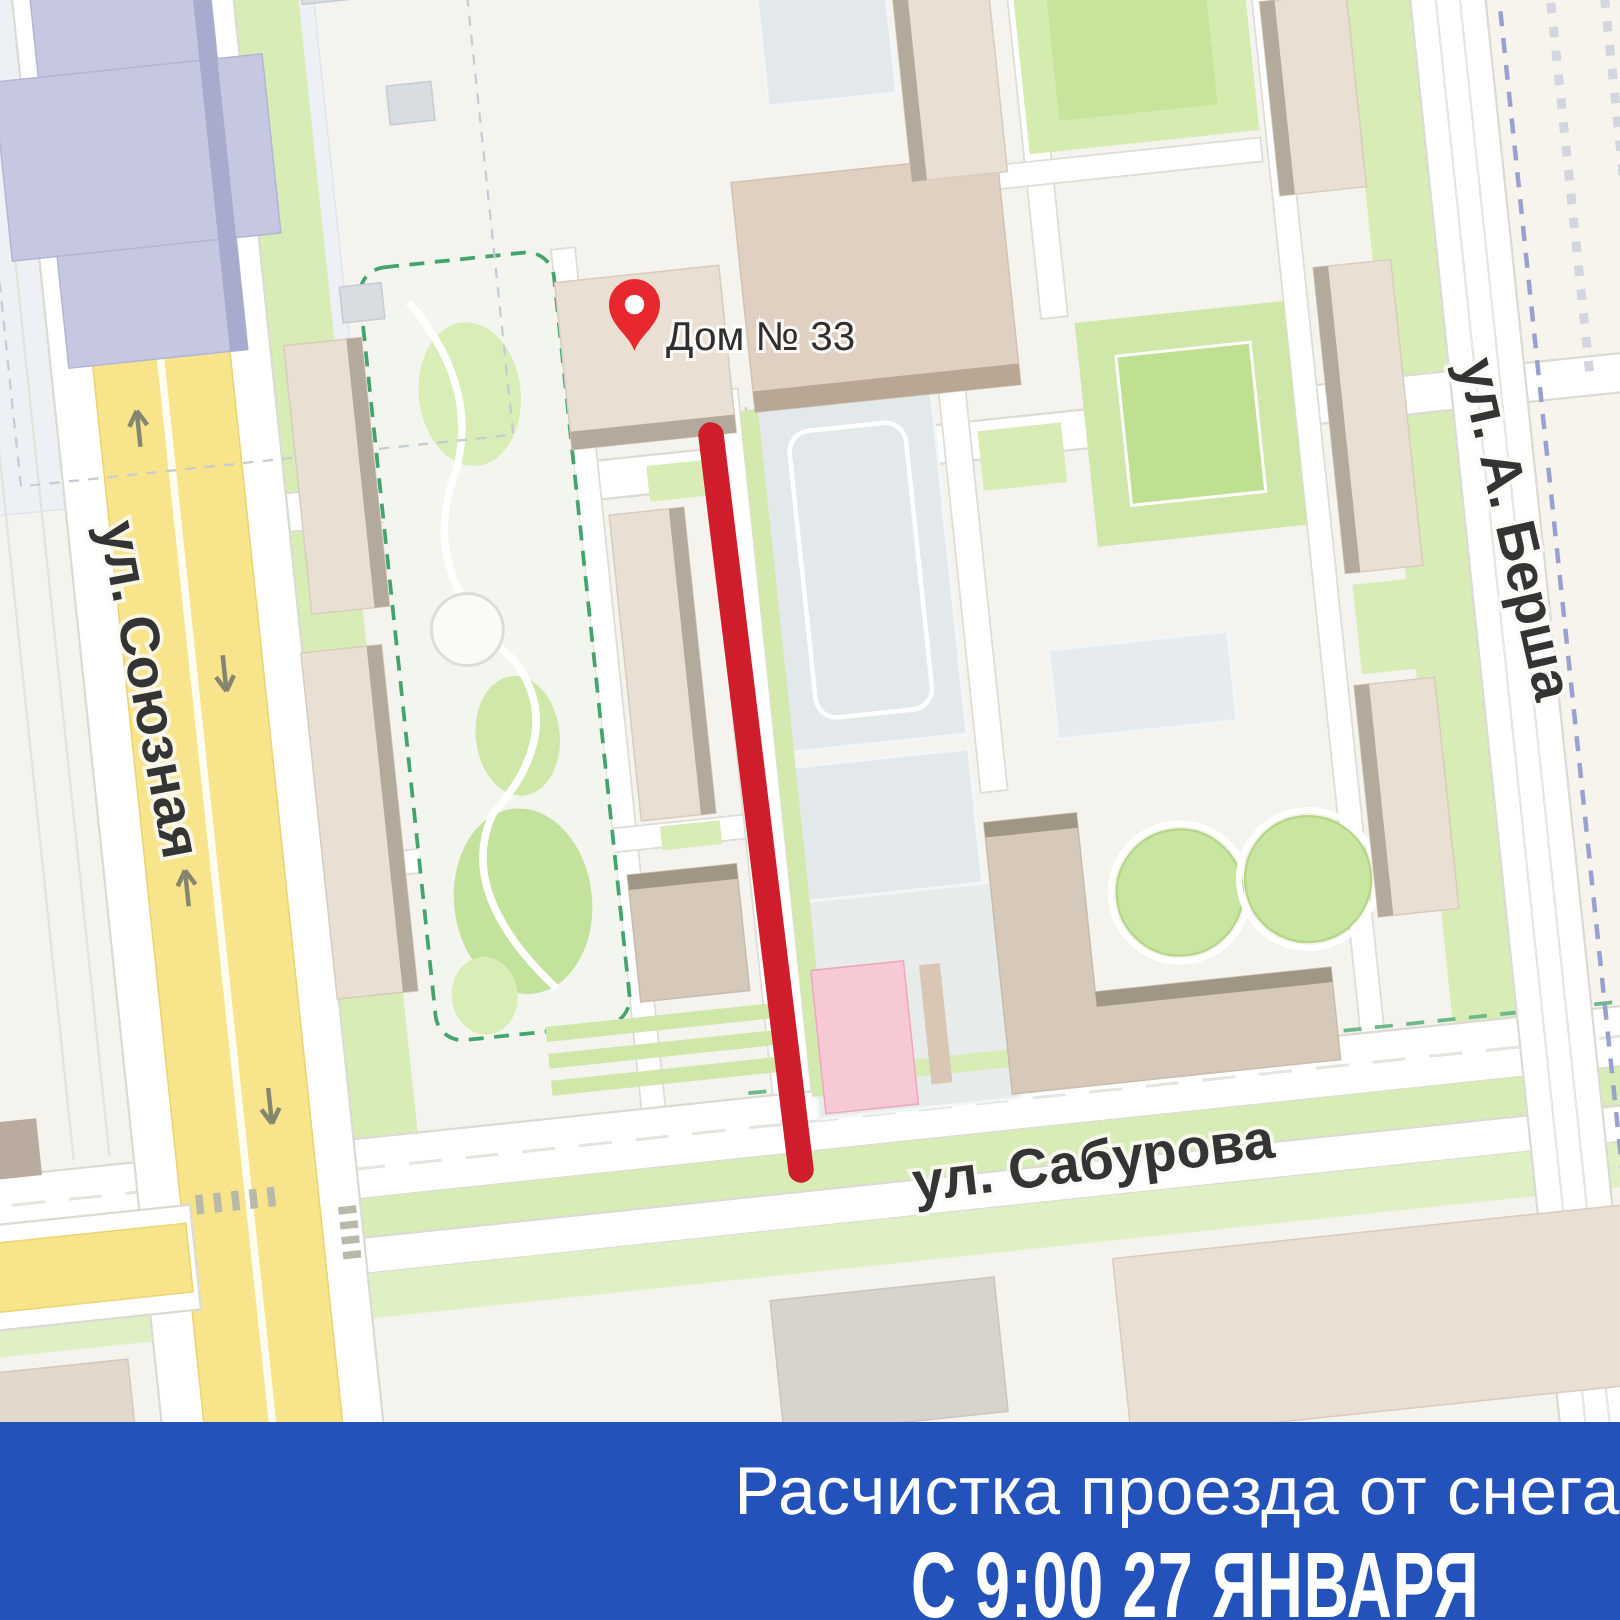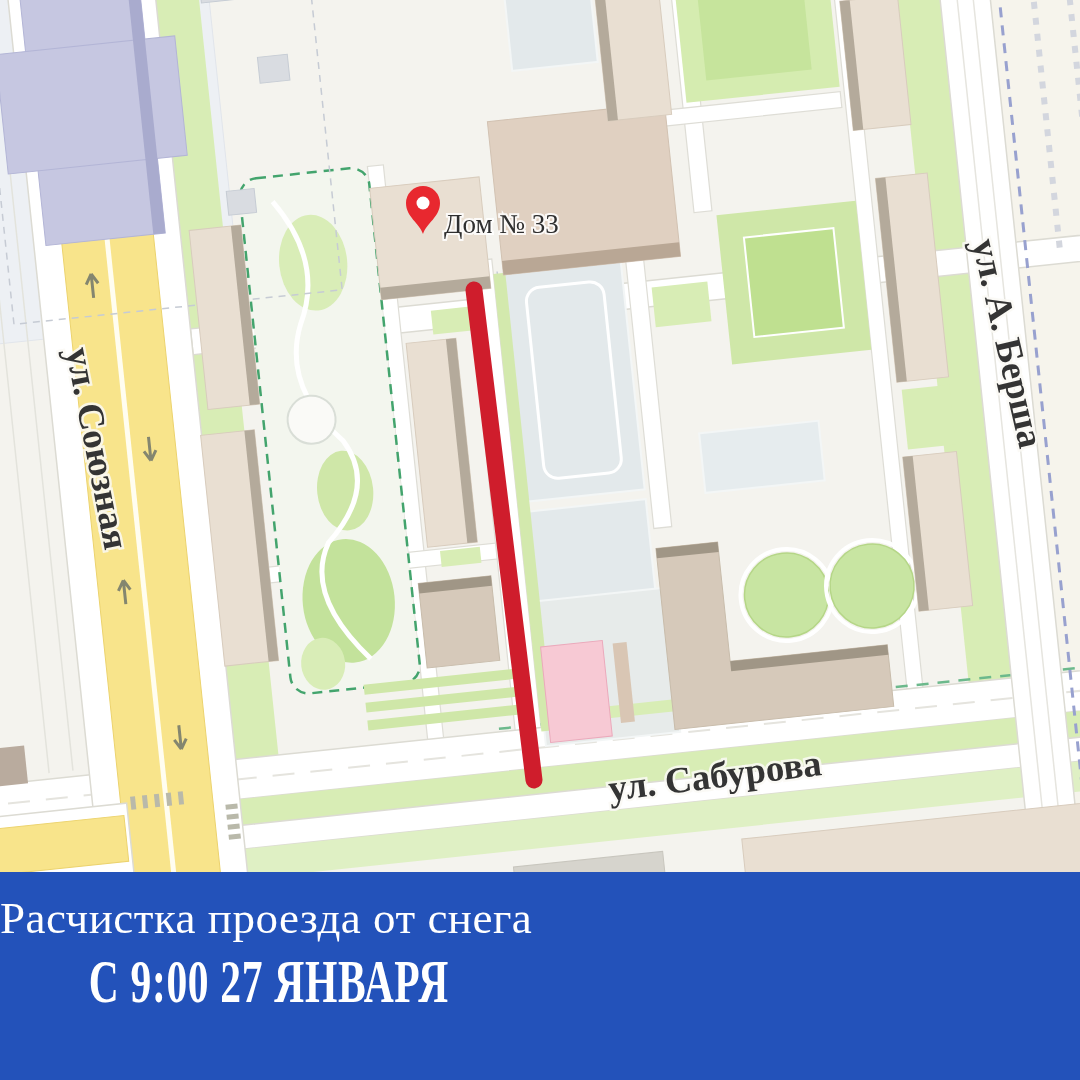--- a/index.html
+++ b/index.html
@@ -1,19 +1,19 @@
 <!DOCTYPE html>
 <html style="--banner-blue: #2352ba; --route-red: #cf1d2c; --pin-red: #e8282f; --road-yellow: #f8e48b; --park-outline-green: #43a46d; --map-background: #f4f3ee;"><head>
 <meta charset="utf-8">
 <style>
   html,body{margin:0;padding:0;background:#fff;}
   .canvas{
     position:relative;width:1080px;height:1080px;overflow:hidden;
     background:#f4f3ee;
-    font-family:Liberation Serif, serif;
+    font-family:Liberation Sans, sans-serif;
   }
   .map-svg{position:absolute;left:0;top:0;}
   
   .st-casing{fill:#ffffff;stroke:#dcdbd3;stroke-width:1.5;}
   .st-thin{fill:#ffffff;stroke:#deddd6;stroke-width:1.2;}
   .road-yellow{fill:var(--road-yellow,#f8e48b);stroke:#ecd36e;stroke-width:1;}
   .lawn{fill:#d8edb5;}
   .lawn2{fill:#cfe7a8;}
   .lawn3{fill:#c3e29b;}
   .parking{fill:#e3e9eb;stroke:#f3f6f6;stroke-width:2;}
@@ -22,23 +22,23 @@
   .bldg-taupe{fill:#d6c9ba;stroke:#c8bcab;stroke-width:1;}
   .bldg-gray{fill:#d9dce1;stroke:#c6ccd4;stroke-width:1;}
   .edge-dark{fill:#b4aa9b;}
   .edge-darker{fill:#a09686;}
   .label{fill:#343434;font-weight:700;font-size:37px;
          stroke:rgba(250,249,245,.85);stroke-width:5;paint-order:stroke;}
   .pin-label{fill:#2f2f2f;font-weight:400;font-size:27px;
          stroke:rgba(255,255,255,.85);stroke-width:4;paint-order:stroke;}
   
   .banner{
-    position:absolute;left:0;right:0;bottom:0;height:208px;
+    position:absolute;left:0;right:0;bottom:0;height:132px;
     background:var(--banner-blue,#2352ba);
-    display:flex;flex-direction:column;align-items:flex-start;
+    display:flex;flex-direction:column;align-items:flex-end;
   }
   .banner-line1{
     margin-top:20px;color:#fff;font-size:45px;font-weight:400;letter-spacing:.5px;
   }
   .banner-line2{
     margin-top:2px;color:#fff;font-size:62px;font-weight:700;
     transform:scaleX(.67);transform-origin:center;letter-spacing:1px;white-space:nowrap;
   }
 </style>
 </head>

